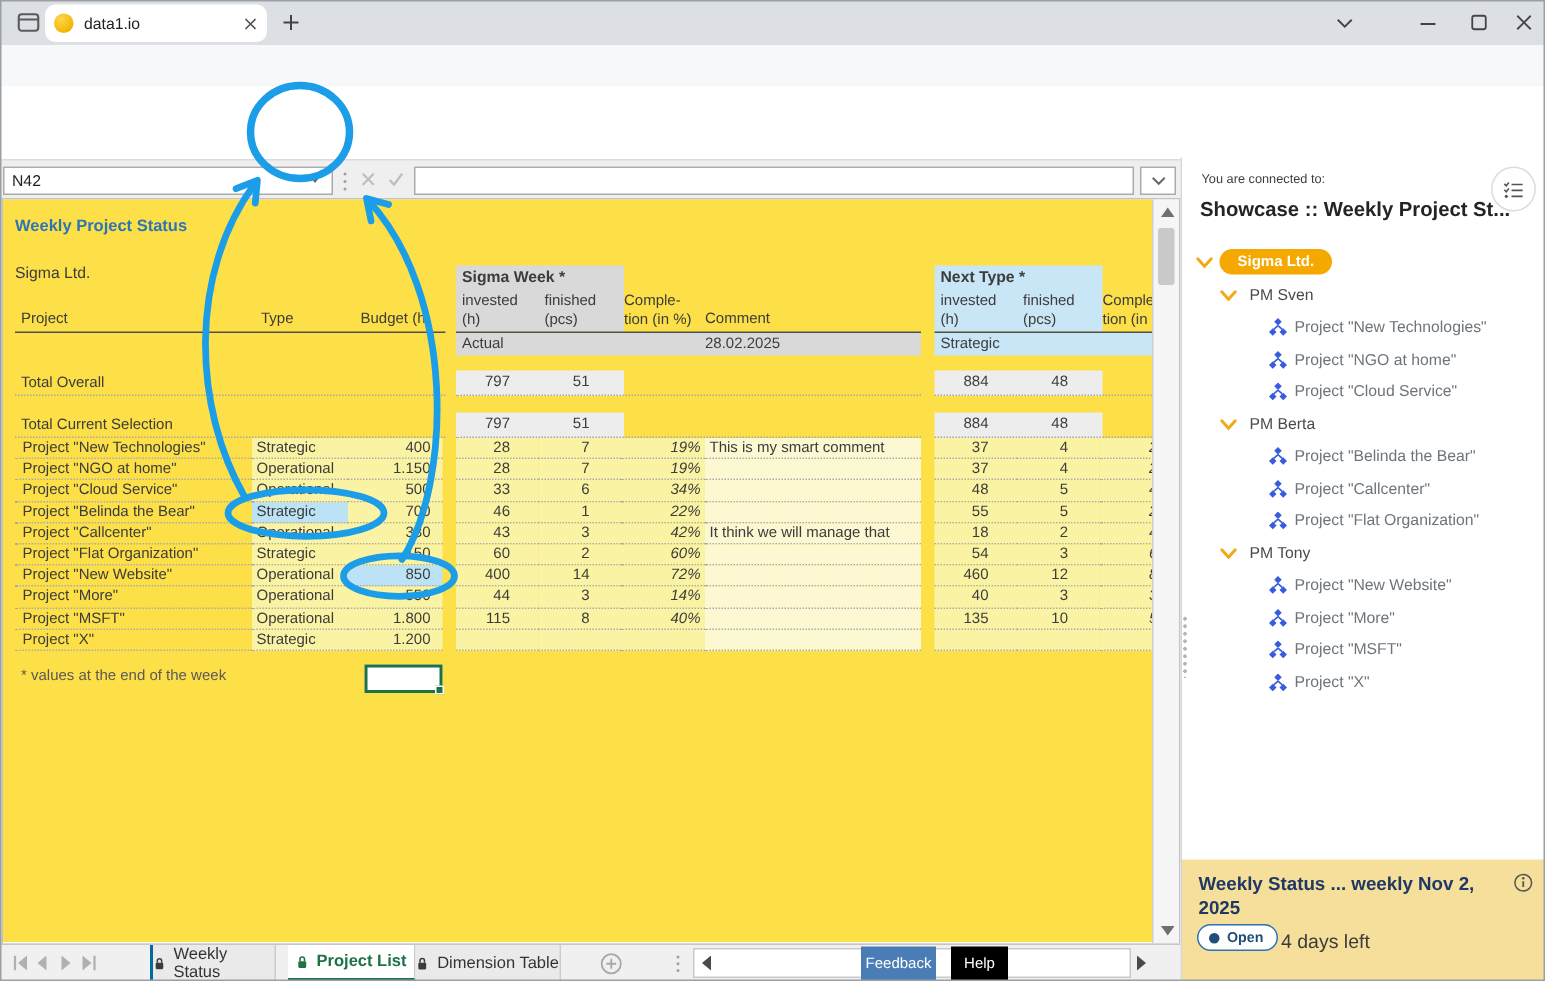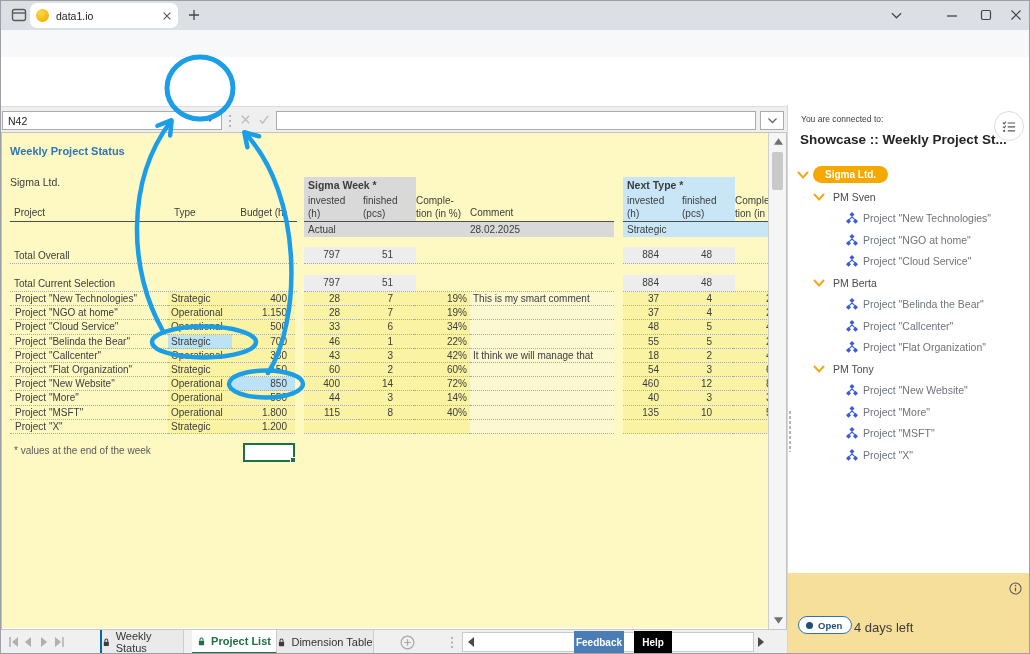--- a/index.html
+++ b/index.html
@@ -33,58 +33,58 @@
   #write-btn span{color:#fff;font-size:10.5px;font-weight:bold;}
   #user-name{position:absolute;left:912px;top:71px;width:48px;text-align:right;font-size:11px;font-weight:bold;color:#222;}
   #avatar{position:absolute;left:964px;top:61px;width:36px;height:36px;border-radius:50%;overflow:hidden;background:#d8d3cc;}
 
   
   #formulabar{position:absolute;left:0;top:106px;width:787px;height:27px;background:#efefef;border-top:1px solid #dcdcdc;}
   .fbox{position:absolute;background:#fff;border:1px solid #ababab;box-sizing:border-box;font-size:10.5px;color:#222;}
 
   
   #sheetframe{position:absolute;left:1px;top:132px;width:786px;height:498px;border:1px solid #c3c3c3;box-sizing:border-box;background:#fff;}
-  #sheet{position:absolute;left:2px;top:133px;width:766px;height:495px;overflow:hidden;background:#fef9c3;}
+  #sheet{position:absolute;left:2px;top:133px;width:766px;height:495px;overflow:hidden;background:#fde047;}
   .sh{position:absolute;font-size:10px;color:#3c3c3c;white-space:nowrap;}
   .dotline{position:absolute;height:0;border-top:1px dotted #a8a8a8;}
   .darkline{position:absolute;height:1px;background:#4f4f4f;}
   .gray{background:#d9d9d9;}
   .ltgray{background:#ededed;}
   .blue{background:#c9e6f7;}
   .ybg{background:#faf3a3;}
   .lybg{background:#fbf8d2;}
   .hl-blue{background:#bce2f6 !important;}
   #datagrid{position:absolute;left:8px;top:159px;width:779px;}
   .dr{display:grid;grid-template-columns:158px 64px 63px 9px 55px 55px 56px 144px 9px 55px 55px 56px;height:14.2px;}
   .dc{border-bottom:1px dotted #ababab;font-size:10px;line-height:13.6px;color:#3c3c3c;padding:0 3px;
       overflow:hidden;white-space:nowrap;box-sizing:border-box;}
   .dc.proj{padding-left:5px;}
   .gapc{border-bottom:none;background:none;}
   .num{text-align:right;}
   .dc.bud{padding-right:8px;}
   .dc.twi,.dc.nwi{padding-right:19px;}
   .dc.twf,.dc.nwf{padding-right:21px;}
-  .dc.twc,.dc.nwc{}
+  .dc.twc,.dc.nwc{font-style:italic;}
   .totnum{position:absolute;font-size:10px;color:#3c3c3c;text-align:right;box-sizing:border-box;}
   #selcell{position:absolute;left:241px;top:310px;width:48px;height:15px;border:2px solid #1e7145;background:#fff;}
   #selcell .handle{position:absolute;right:-3px;bottom:-3px;width:4px;height:4px;background:#1e7145;border:1px solid #fff;}
 
   
   #vscroll{position:absolute;left:768px;top:133px;width:18px;height:496px;background:#f5f5f5;border-left:1px solid #cfcfcf;box-sizing:border-box;}
   #vscroll .thumb{position:absolute;left:3px;top:19px;width:11px;height:38px;background:#c9c9c9;border-radius:2px;}
   .scrollbtn{position:absolute;width:18px;height:16px;display:flex;align-items:center;justify-content:center;}
 
   
   #tabbar{position:absolute;left:0;top:629px;width:787px;height:25px;background:#f0f0f0;border-top:1px solid #c6c6c6;box-sizing:border-box;}
   .sheettab{position:absolute;top:0;height:24px;display:flex;align-items:center;justify-content:center;gap:5px;
      font-size:11px;color:#333;border-right:1px solid #cdcdcd;box-sizing:border-box;background:#eaeaea;}
   .sheettab.active{background:#fff;color:#1e7145;font-weight:bold;border-bottom:2px solid #1e7145;}
   #htrack{position:absolute;left:462px;top:2px;width:292px;height:20px;background:#fff;border:1px solid #c9c9c9;box-sizing:border-box;}
   .barbtn{position:absolute;top:1px;height:23px;display:flex;align-items:center;justify-content:center;
-     color:#fff;font-size:10px;cursor:pointer;font-weight:bold;}
+     color:#fff;font-size:10px;cursor:pointer;}
 
   
   #panel{position:absolute;left:787px;top:105px;width:243px;height:549px;background:#fff;border-left:1px solid #d6d6d6;box-sizing:border-box;}
   .pn{position:absolute;white-space:nowrap;}
   #panel-title{font-size:13.5px;font-weight:bold;color:#242424;}
   .treetext{font-size:10.5px;color:#6e747b;}
   .pmtext{font-size:10.5px;color:#4a4a4a;}
   #sigma-pill{position:absolute;left:25px;top:61px;background:#f5a800;color:#fff;font-size:10px;font-weight:bold;
      border-radius:10px;padding:3px 12px;}
   #card{position:absolute;left:0;top:468px;width:243px;height:81px;background:#f6df9a;}
@@ -734,20 +734,21 @@
     <svg width="12" height="12" viewBox="0 0 11 11">
         <path d="M5.5 4.6 L2.9 7 M5.5 4.6 L8.1 7" stroke="#3a5be0" stroke-width="1"></path>
         <path d="M5.5 0 l2.3 2.3 -2.3 2.3 -2.3 -2.3 Z M2.3 6.2 l2.3 2.3 -2.3 2.3 L0 8.5 Z M8.7 6.2 l2.3 2.3 -2.3 2.3 -2.3 -2.3 Z" fill="#3a5be0"></path>
       </svg>
   </span>
   <div class="pn treetext" style="left:75px;top:344px">Project "X"</div>
 
   <div id="grip"></div>
 
   <div id="card">
+    <div class="ctitle">Weekly Status ... weekly Nov 2, 2025</div>
     <span class="icn abs" style="left:221px;top:9px">
       <svg width="13" height="13" viewBox="0 0 14 14">
           <circle cx="7" cy="7" r="6" fill="none" stroke="#555" stroke-width="1.1"></circle>
           <path d="M7 6 v4" stroke="#555" stroke-width="1.3"></path>
           <circle cx="7" cy="3.8" r=".9" fill="#555"></circle>
         </svg>
     </span>
     <div id="open-pill">
       <span class="dot"></span>
       <span>Open</span>

